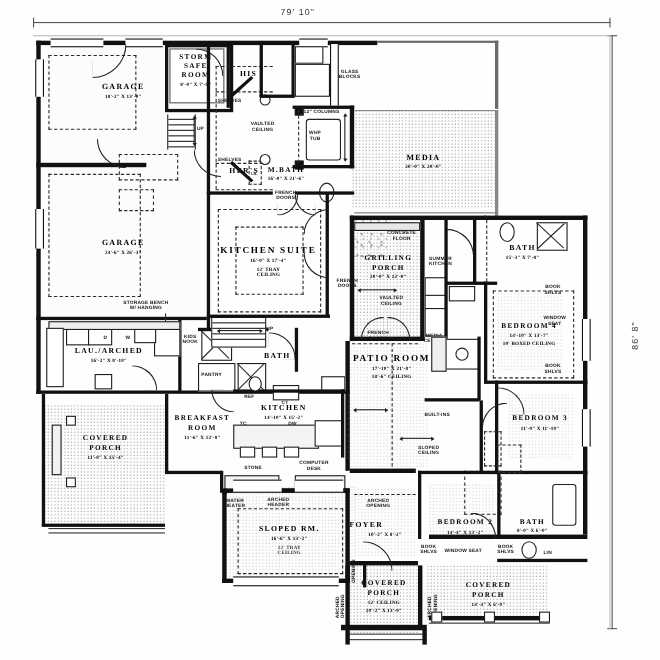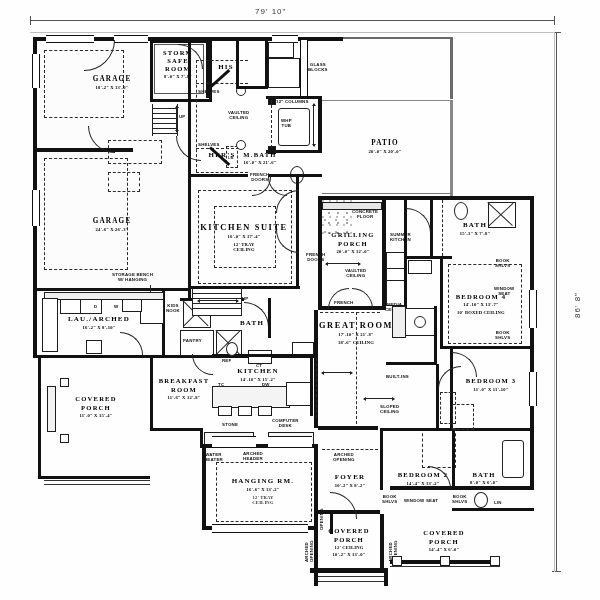--- a/index.html
+++ b/index.html
@@ -218,21 +218,21 @@
   <div class="lbl name" style="left:236px;top:152px;width:48px;font-size:6.6px;">M.BATH</div>
   <div class="lbl dim" style="left:232px;top:161px;width:56px;">16'-0" X 21'-6"</div>
   <div class="note ctr" style="left:250px;top:172px;white-space:pre-line;">FRENCH
 DOORS</div>
   <div class="oval" style="left:290px;top:166px;width:12px;height:16px;"></div>
   <div class="wall" style="left:188px;top:174px;width:60px;height:3px;"></div>
   <div class="wall" style="left:268px;top:174px;width:54px;height:3px;"></div>
   <div class="swing" style="left:252px;top:177px;width:18px;height:18px;border-width:0 1px 1px 0;border-radius:0 0 100% 0;"></div>
   <div class="swing" style="left:268px;top:177px;width:18px;height:18px;border-width:0 0 1px 1px;border-radius:0 0 0 100%;"></div>
 
-  <div class="lbl name" style="left:340px;top:140px;width:90px;">PATIO</div>
+  <div class="lbl name" style="left:340px;top:140px;width:90px;">MEDIA</div>
   <div class="lbl dim" style="left:340px;top:150px;width:90px;">20'-0" X 20'-0"</div>
   <div class="thinline" style="left:322px;top:100px;width:130px;height:1px;background:#888;"></div>
   <div class="thinline" style="left:322px;top:193px;width:130px;height:1px;background:#777;"></div>
 
   <div class="stone" style="left:318px;top:200px;width:34px;height:40px;"></div>
   <div class="note ctr" style="left:352px;top:204px;white-space:pre-line;">STAMPED
 CONCRETE
 FLOOR</div>
   <div class="lbl name" style="left:318px;top:232px;width:70px;font-size:6.6px;">GRILLING</div>
   <div class="lbl name" style="left:318px;top:241px;width:70px;font-size:6.6px;">PORCH</div>
@@ -306,21 +306,21 @@
 SHLVS</div>
 
   <div class="lbl name" style="left:462px;top:472px;width:44px;font-size:6.6px;">BATH</div>
   <div class="lbl dim" style="left:460px;top:481px;width:48px;">8'-0" X 6'-0"</div>
   <div class="rrect" style="left:502px;top:440px;width:20px;height:36px;"></div>
   <div class="oval" style="left:474px;top:492px;width:12px;height:14px;"></div>
   <div class="note" style="left:494px;top:500px;">LIN</div>
   <div class="wall" style="left:452px;top:430px;width:3px;height:58px;"></div>
   <div class="wall" style="left:452px;top:508px;width:82px;height:3px;"></div>
 
-  <div class="lbl name big" style="left:316px;top:322px;width:80px;">GREAT ROOM</div>
+  <div class="lbl name big" style="left:316px;top:322px;width:80px;">PATIO ROOM</div>
   <div class="lbl dim" style="left:316px;top:333px;width:80px;">17'-10" X 21'-8"</div>
   <div class="lbl dim" style="left:316px;top:341px;width:80px;">18'-6" CEILING</div>
   <div class="note" style="left:386px;top:374px;">BUILT-INS</div>
   <div class="note ctr" style="left:385px;top:302px;white-space:pre-line;">MEDIA
 CENTER</div>
   <div class="note ctr" style="left:380px;top:404px;white-space:pre-line;">SLOPED
 CEILING</div>
   <div class="dashlinev" style="left:356px;top:312px;height:112px;"></div>
   <div class="arrow" style="left:322px;top:372px;width:30px;"></div>
   <div class="arrow" style="left:364px;top:398px;width:30px;"></div>
@@ -432,37 +432,37 @@
   <div class="box" style="left:86px;top:340px;width:14px;height:12px;"></div>
   <div class="swing" style="left:120px;top:332px;width:22px;height:22px;border-width:1px 1px 0 0;border-radius:0 100% 0 0;"></div>
 
   <div class="lbl name" style="left:48px;top:396px;width:96px;font-size:6.6px;">COVERED</div>
   <div class="lbl name" style="left:48px;top:405px;width:96px;font-size:6.6px;">PORCH</div>
   <div class="lbl dim" style="left:48px;top:414px;width:96px;">11'-0" X 15'-4"</div>
   <div class="box" style="left:60px;top:378px;width:7px;height:7px;"></div>
   <div class="box" style="left:60px;top:434px;width:7px;height:7px;"></div>
   <div class="boxf" style="left:47px;top:386px;width:7px;height:44px;"></div>
 
-  <div class="lbl name" style="left:210px;top:478px;width:106px;font-size:7px;">HANGING RM.</div>
+  <div class="lbl name" style="left:210px;top:478px;width:106px;font-size:7px;">SLOPED RM.</div>
   <div class="lbl dim" style="left:210px;top:488px;width:106px;">16'-6" X 13'-2"</div>
   <div class="lbl dim" style="left:210px;top:496px;width:106px;white-space:pre-line;opacity:.8;">12' TRAY
 CEILING</div>
   <div class="dash" style="left:216px;top:462px;width:94px;height:58px;"></div>
   <div class="note ctr" style="left:243px;top:451px;white-space:pre-line;">ARCHED
 HEADER</div>
   <div class="note rot90" style="left:314px;top:530px;white-space:pre-line;">ARCHED
 OPENING</div>
   <div class="wall" style="left:202px;top:444px;width:4px;height:86px;"></div>
   <div class="wall" style="left:202px;top:526px;width:116px;height:4px;"></div>
   <div class="wall" style="left:314px;top:444px;width:4px;height:86px;"></div>
   <div class="win" style="left:212px;top:524px;width:96px;height:7px;"></div>
   <div class="win" style="left:212px;top:436px;width:44px;height:10px;"></div>
   <div class="win" style="left:268px;top:436px;width:44px;height:10px;"></div>
 
-  <div class="lbl name" style="left:322px;top:474px;width:56px;font-size:7px;">FOYER</div>
+  <div class="lbl name" style="left:305px;top:474px;width:56px;font-size:7px;">FOYER</div>
   <div class="lbl dim" style="left:322px;top:484px;width:56px;">10'-2" X 8'-2"</div>
   <div class="note ctr" style="left:333px;top:452px;white-space:pre-line;">ARCHED
 OPENING</div>
   <div class="dashline" style="left:322px;top:449px;width:56px;"></div>
   <div class="wall" style="left:318px;top:510px;width:62px;height:4px;"></div>
   <div class="swing" style="left:330px;top:492px;width:26px;height:26px;border-width:1px 1px 0 0;border-radius:0 100% 0 0;"></div>
   <div class="door" style="left:330px;top:512px;width:3px;height:22px;"></div>
 
   <div class="lbl name" style="left:318px;top:528px;width:62px;font-size:6.6px;">COVERED</div>
   <div class="lbl name" style="left:318px;top:537px;width:62px;font-size:6.6px;">PORCH</div>

